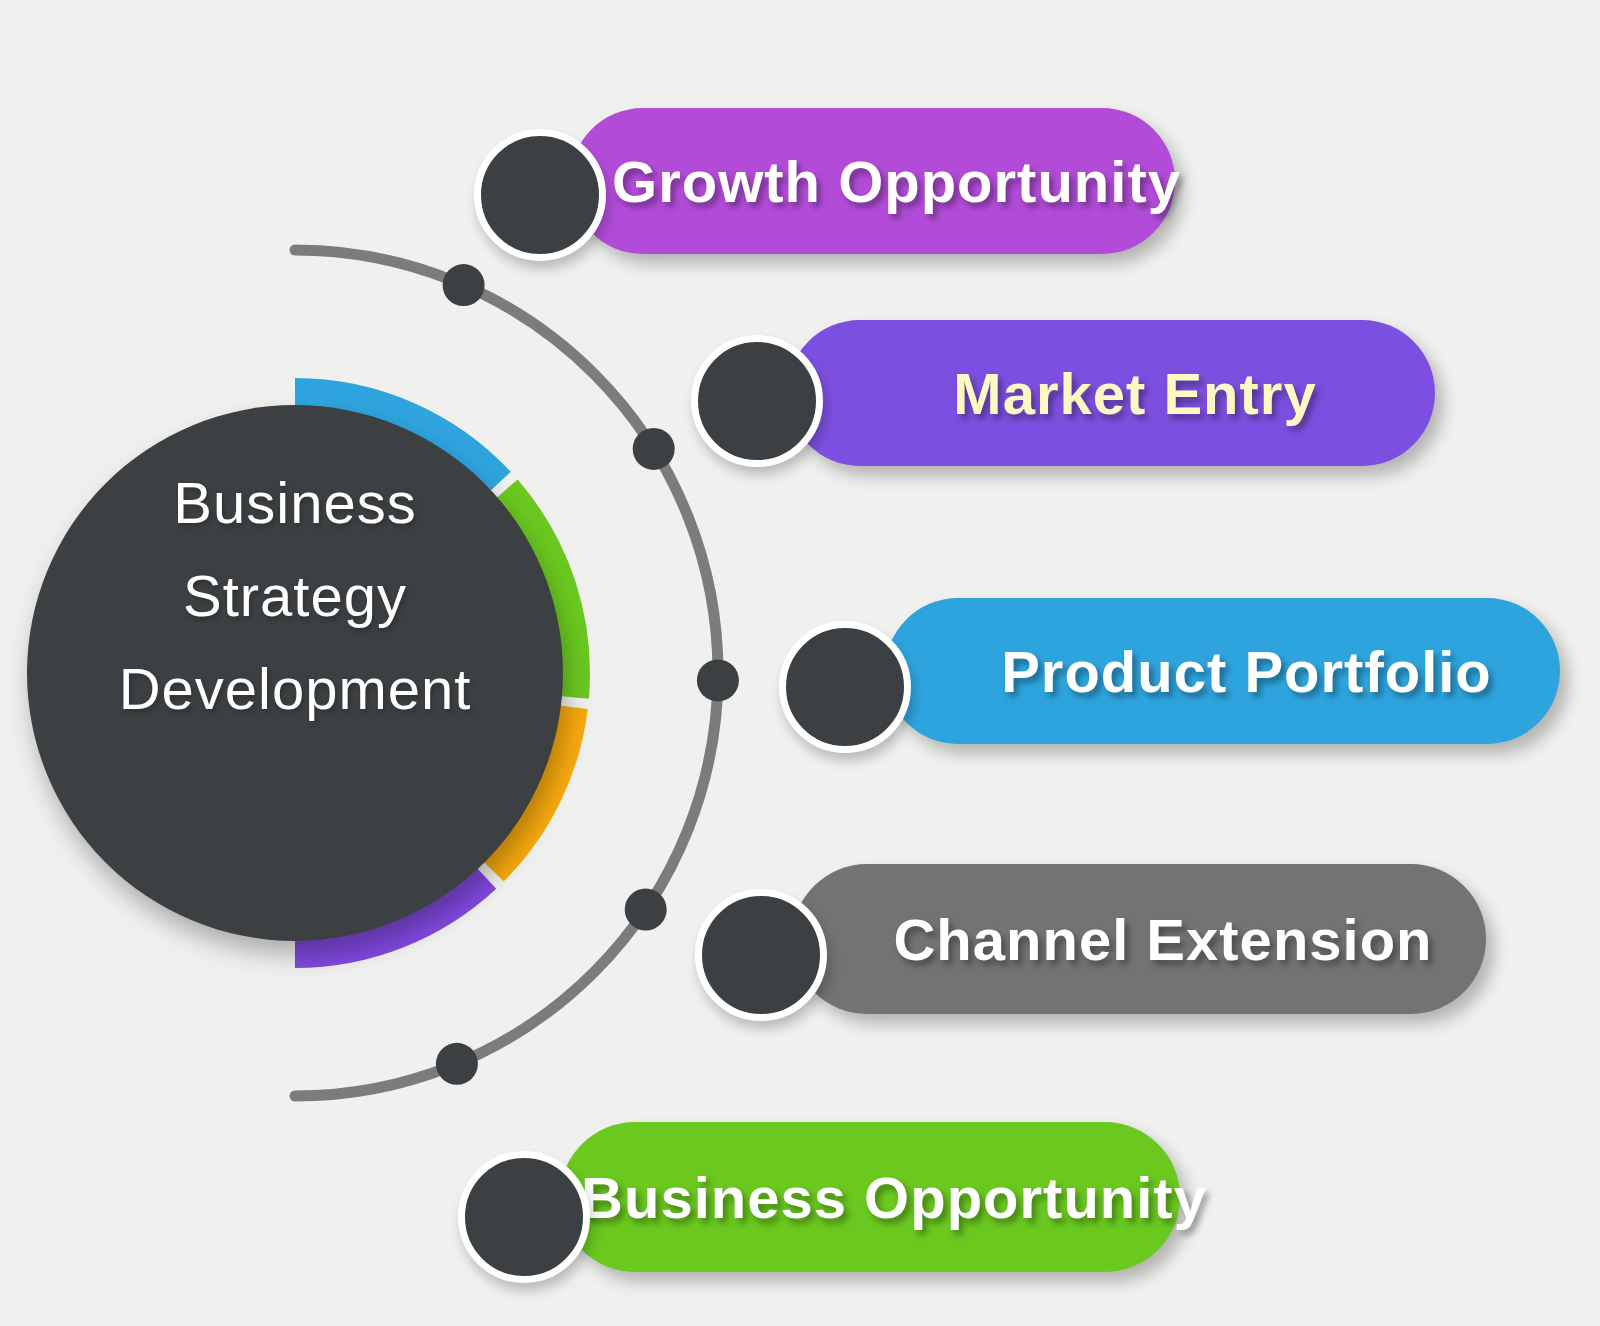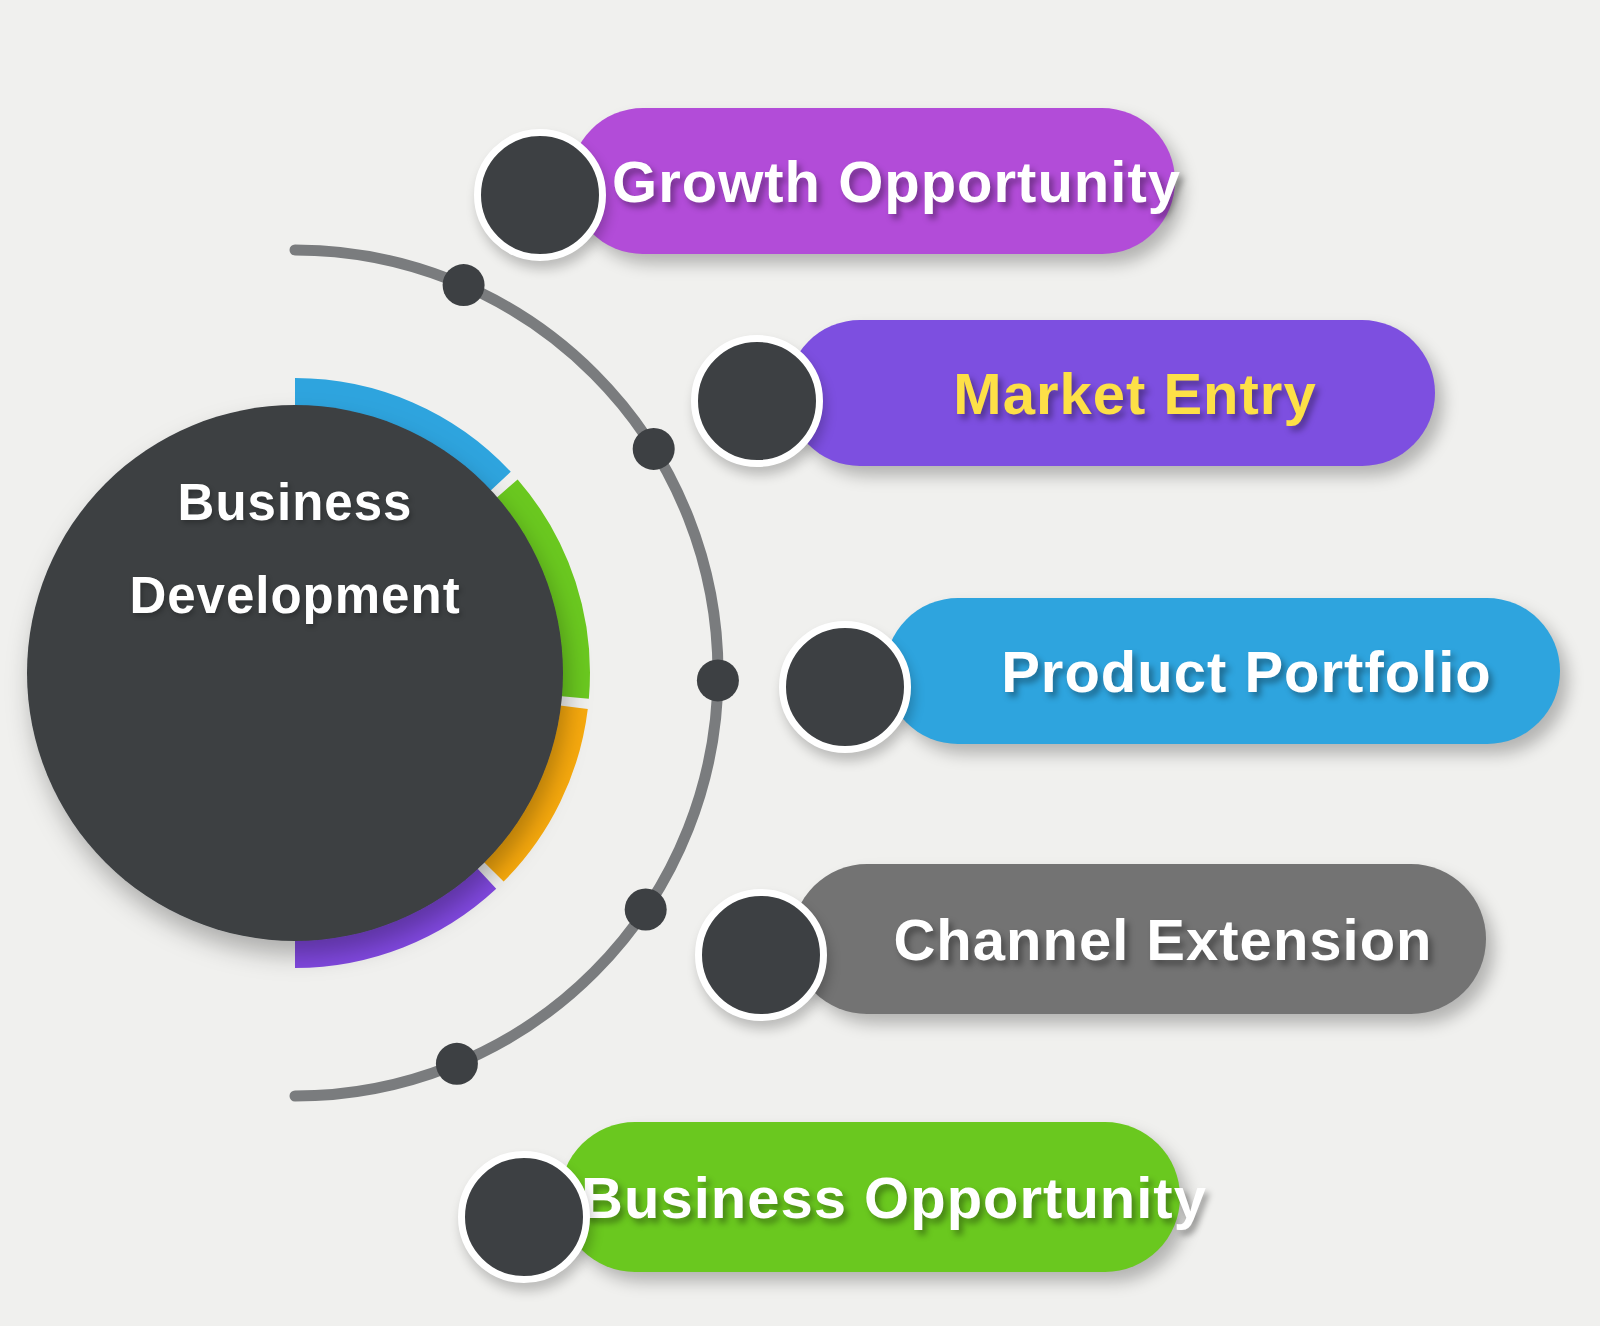--- a/index.html
+++ b/index.html
@@ -15,23 +15,23 @@
     left: 0; top: 0;
     z-index: 1;
   }
   .title {
     position: absolute;
     left: 30px;
     top: 456px;
     width: 530px;
     z-index: 3;
     text-align: center;
-    font-size: 51px;
+    font-size: 58px;
     line-height: 93px;
-    font-weight: 700;
+    font-weight: 400;
     letter-spacing: 1px;
     color: #ffffff;
     text-shadow: 2px 3px 5px rgba(0,0,0,0.25);
   }
   .pill {
     position: absolute;
     z-index: 2;
     border-radius: 999px;
     display: flex;
     align-items: center;
@@ -94,28 +94,29 @@
     <path d="M 295 393 A 280 280 0 0 1 499.8 482.0" fill="none" stroke-width="30" stroke="#2ea4de"></path>
     <path d="M 506.3 489.3 A 280 280 0 0 1 573.9 697.4" fill="none" stroke-width="30" stroke="#6ac81f"></path>
     <path d="M 572.9 707.1 A 280 280 0 0 1 493.0 871.0" fill="none" stroke-width="30" stroke="#f7a90d"></path>
     <path d="M 486.0 877.8 A 280 280 0 0 1 295 953" fill="none" stroke-width="30" stroke="#8148e0"></path>
 
     <circle cx="295" cy="673" r="268" filter="url(#circleShadow)" fill="#3d4043"></circle>
   </svg>
 
   <div class="title" style="color: rgb(255, 255, 255);">
     <div class="title-line">Business</div>
+    <div class="title-line">Strategy</div>
     <div class="title-line">Development</div>
   </div>
 
   <div class="pill p1" style="background: rgb(178, 76, 216);">
     <span class="pill-label" style="color: rgb(255, 255, 255);">Growth Opportunity</span>
   </div>
   <div class="pill p2" style="background: rgb(125, 79, 224);">
-    <span class="pill-label" style="color: #fde047;">Market Entry</span>
+    <span class="pill-label" style="color: #fef9c3;">Market Entry</span>
   </div>
   <div class="pill p3" style="background: rgb(46, 164, 222);">
     <span class="pill-label" style="color: rgb(255, 255, 255);">Product Portfolio</span>
   </div>
   <div class="pill p4" style="background: #737373;">
     <span class="pill-label" style="color: rgb(255, 255, 255);">Channel Extension</span>
   </div>
   <div class="pill p5" style="background: rgb(106, 200, 31);">
     <span class="pill-label" style="color: rgb(255, 255, 255);">Business Opportunity</span>
   </div>

